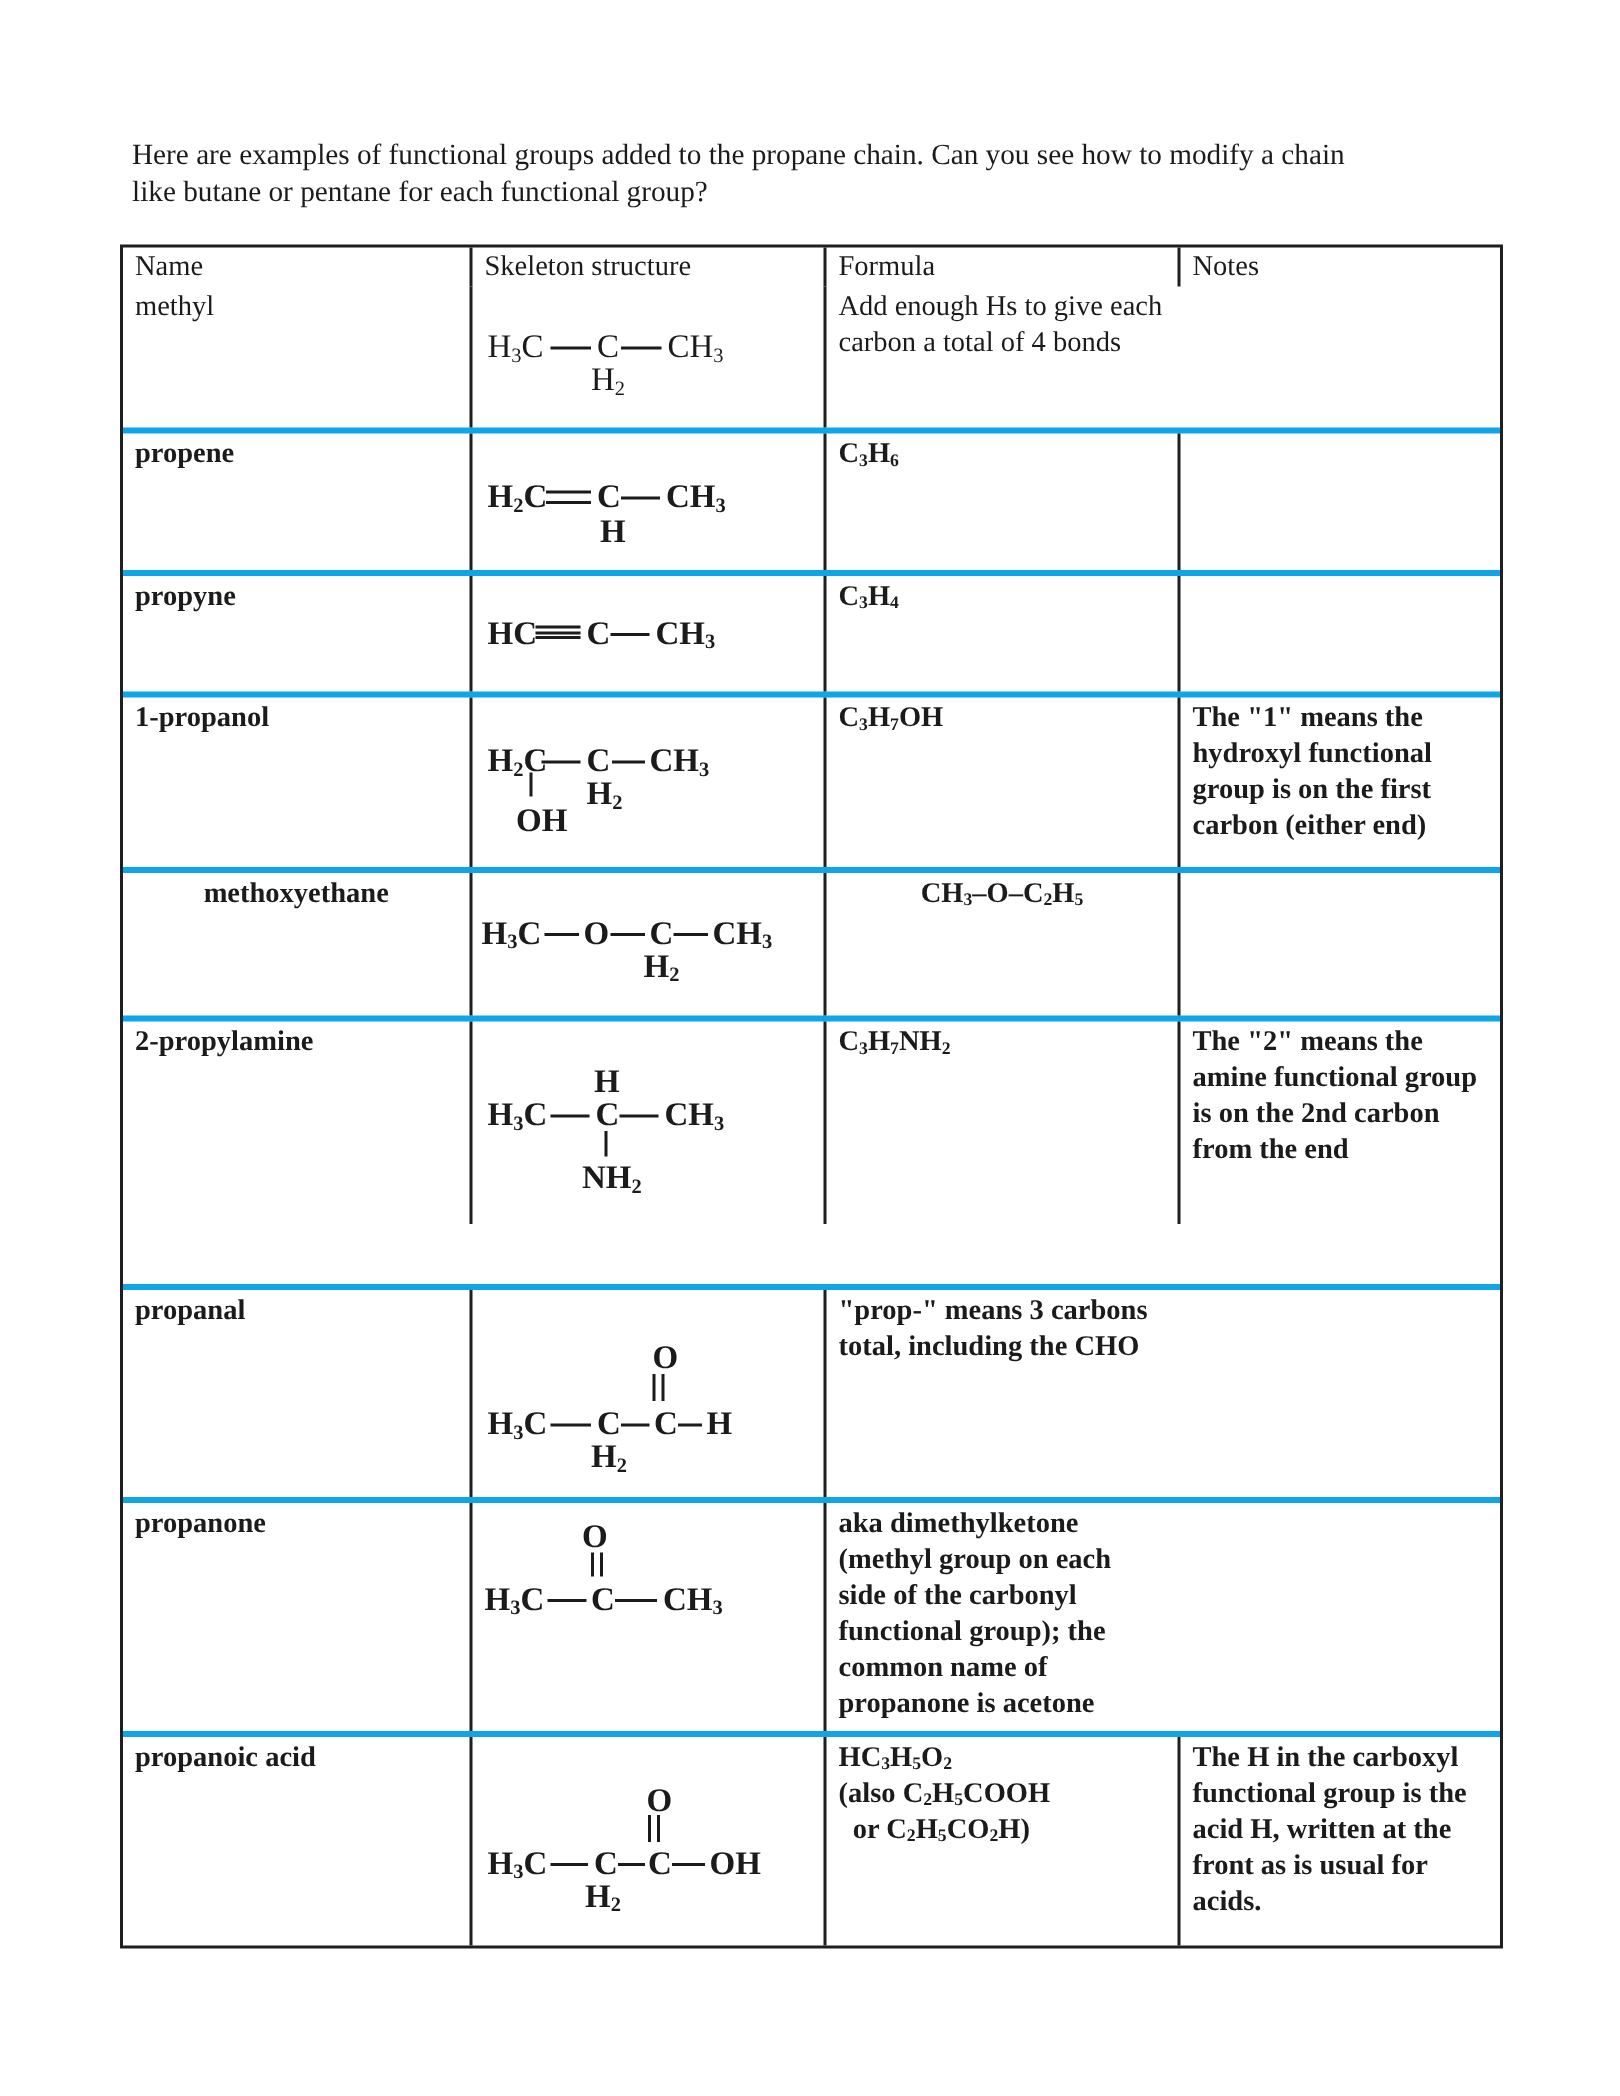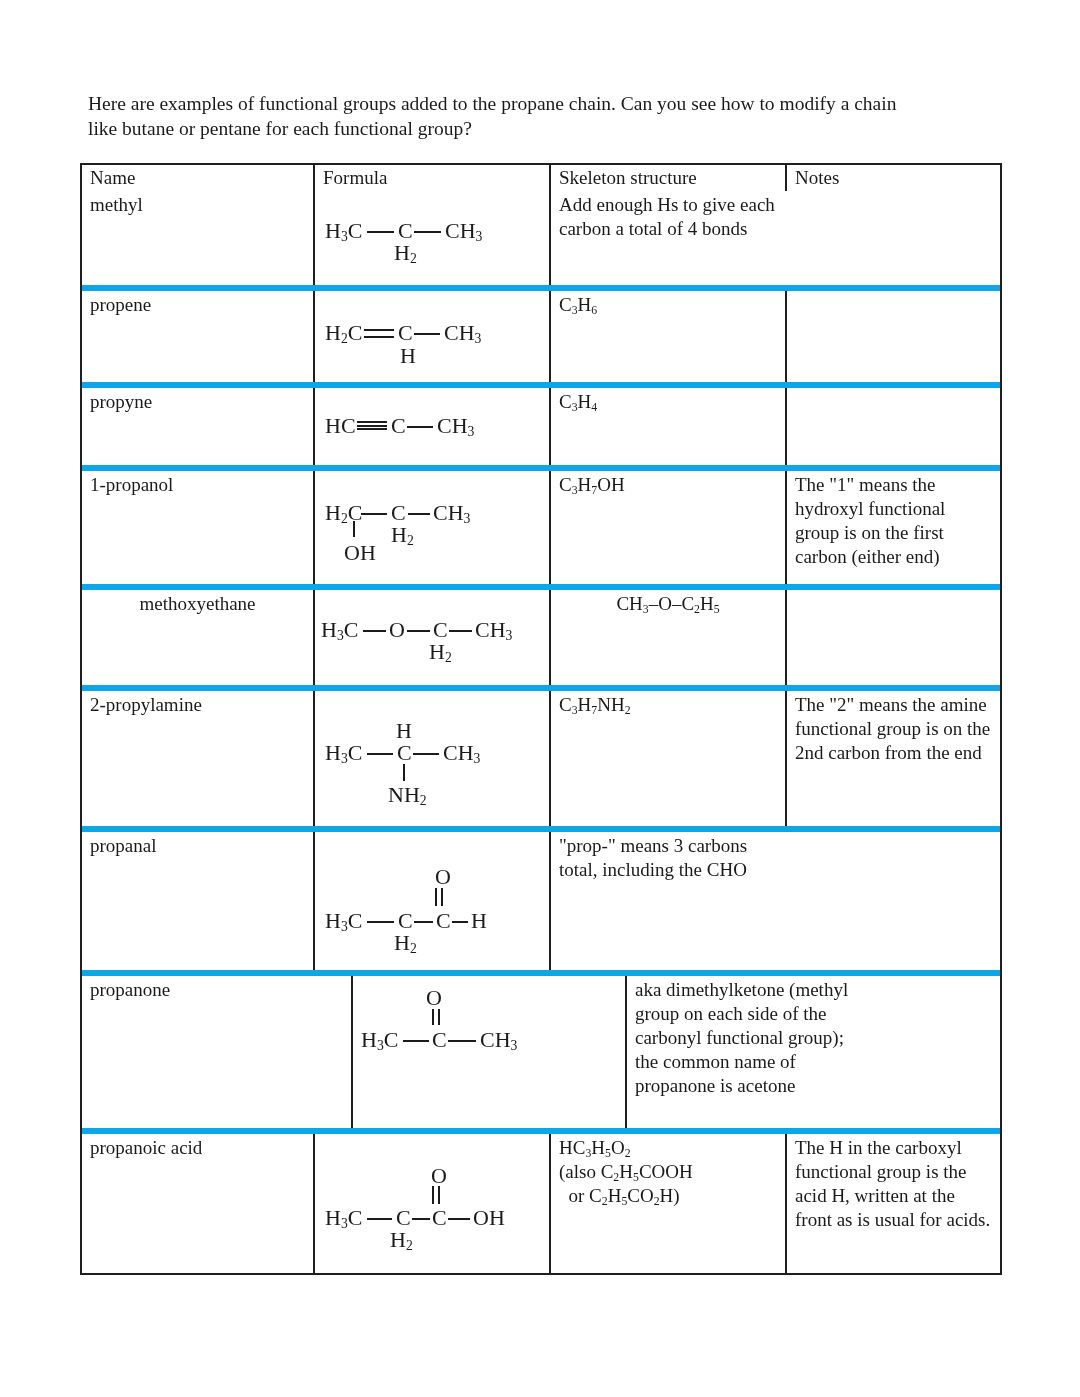--- a/index.html
+++ b/index.html
@@ -11,21 +11,21 @@
   .intro {
     position:absolute; left:88px; top:91px; width:910px;
     font-size:19.5px; line-height:25px;
   }
   .tbl {
     position:absolute; left:80px; top:163px; width:922px;
     border:2px solid #1f1f1f; box-sizing:border-box;
     font-size:19px; line-height:24px;
   }
   .trow { display:grid; grid-template-columns:231px 236px 236px 1fr; }
-  .trow + .trow { border-top:6px solid #0ea5e9; }
+  .trow + .trow { border-top:4px solid #0ea5e9;font-weight:bold; }
   .cell { box-sizing:border-box; padding:2px 8px 0 8px; overflow:hidden; }
   .cell + .cell { border-left:2px solid #1f1f1f; }
   .hrow { height:26px; }
   .hrow .cell { padding-top:1px; }
   .struct-cell { position:relative; padding:0; }
   .atom { position:absolute; font-size:22px; line-height:24px; white-space:nowrap; }
   .atom sub, .fline sub, .formula-cell sub { font-size:0.62em; line-height:0; vertical-align:-0.22em; }
   .bond { position:absolute; }
   .h1 { border-top:2px solid #1b1b1b; height:0; }
   .h2 { border-top:2px solid #1b1b1b; border-bottom:2px solid #1b1b1b; height:5px; box-sizing:content-box; }
@@ -40,22 +40,22 @@
 
 <div class="page">
   <div class="intro">
     <div>Here are examples of functional groups added to the propane chain.  Can you see how to modify a chain</div>
     <div>like butane or pentane for each functional group?</div>
   </div>
 
   <div class="tbl">
     <div class="trow hrow">
       <div class="cell"><span>Name</span></div>
+      <div class="cell"><span>Skeleton structure</span></div>
       <div class="cell"><span>Formula</span></div>
-      <div class="cell"><span>Skeleton structure</span></div>
       <div class="cell"><span>Notes</span></div>
     </div>
     <div id="rows">
         <div class="trow" style="height: 94px;">
     <div class="cell name-cell"><span>methyl</span></div>
     <div class="cell struct-cell">
             <span class="atom" style="left: 10px; top: 28px;">H<sub>3</sub>C</span>
             <div class="bond h1" style="left: 52px; top: 40px; width: 27px;"></div>
             <span class="atom" style="left: 83px; top: 28px;">C</span>
             <div class="bond h1" style="left: 99px; top: 40px; width: 27px;"></div>
@@ -137,37 +137,37 @@
             <div class="bond h1" style="left: 98px; top: 62px; width: 26px;"></div>
             <span class="atom" style="left: 128px; top: 50px;">CH<sub>3</sub></span>
             <div class="bond v1" style="left: 88px; top: 73px; height: 17px;"></div>
             <span class="atom" style="left: 73px; top: 92px;">NH<sub>2</sub></span>
           </div>
     <div class="cell formula-cell formula-lines">
             <div class="fline">C<sub>3</sub>H<sub>7</sub>NH<sub>2</sub></div>
           </div>
     <div class="cell notes-cell"><span>The "2" means the amine functional group is on the 2nd carbon from the end</span></div>
   </div>
-        <div class="trow" style="height: 138px;">
+        <div class="trow" style="height: 138px; margin-top: 40px;">
     <div class="cell name-cell"><span>propanal</span></div>
     <div class="cell struct-cell">
             <span class="atom" style="left: 120px; top: 33px;">O</span>
             <div class="bond v2" style="left: 120px; top: 56px; height: 18px;"></div>
             <span class="atom" style="left: 10px; top: 77px;">H<sub>3</sub>C</span>
             <div class="bond h1" style="left: 52px; top: 89px; width: 27px;"></div>
             <span class="atom" style="left: 83px; top: 77px;">C</span>
             <div class="bond h1" style="left: 99px; top: 89px; width: 19px;"></div>
             <span class="atom" style="left: 121px; top: 77px;">C</span>
             <div class="bond h1" style="left: 137px; top: 89px; width: 16px;"></div>
             <span class="atom" style="left: 156px; top: 77px;">H</span>
             <span class="atom" style="left: 79px; top: 99px;">H<sub>2</sub></span>
           </div>
     <div class="cell notes-cell"><span>"prop-" means 3 carbons total, including the CHO</span></div>
   </div>
-        <div class="trow" style="height: 152px; gap: 38px;">
+        <div class="trow" style="height: 152px;">
     <div class="cell name-cell"><span>propanone</span></div>
     <div class="cell struct-cell">
             <span class="atom" style="left: 73px; top: 10px;">O</span>
             <div class="bond v2" style="left: 79px; top: 33px; height: 16px;"></div>
             <span class="atom" style="left: 8px; top: 52px;">H<sub>3</sub>C</span>
             <div class="bond h1" style="left: 50px; top: 64px; width: 26px;"></div>
             <span class="atom" style="left: 79px; top: 52px;">C</span>
             <div class="bond h1" style="left: 95px; top: 64px; width: 28px;"></div>
             <span class="atom" style="left: 127px; top: 52px;">CH<sub>3</sub></span>
           </div>

